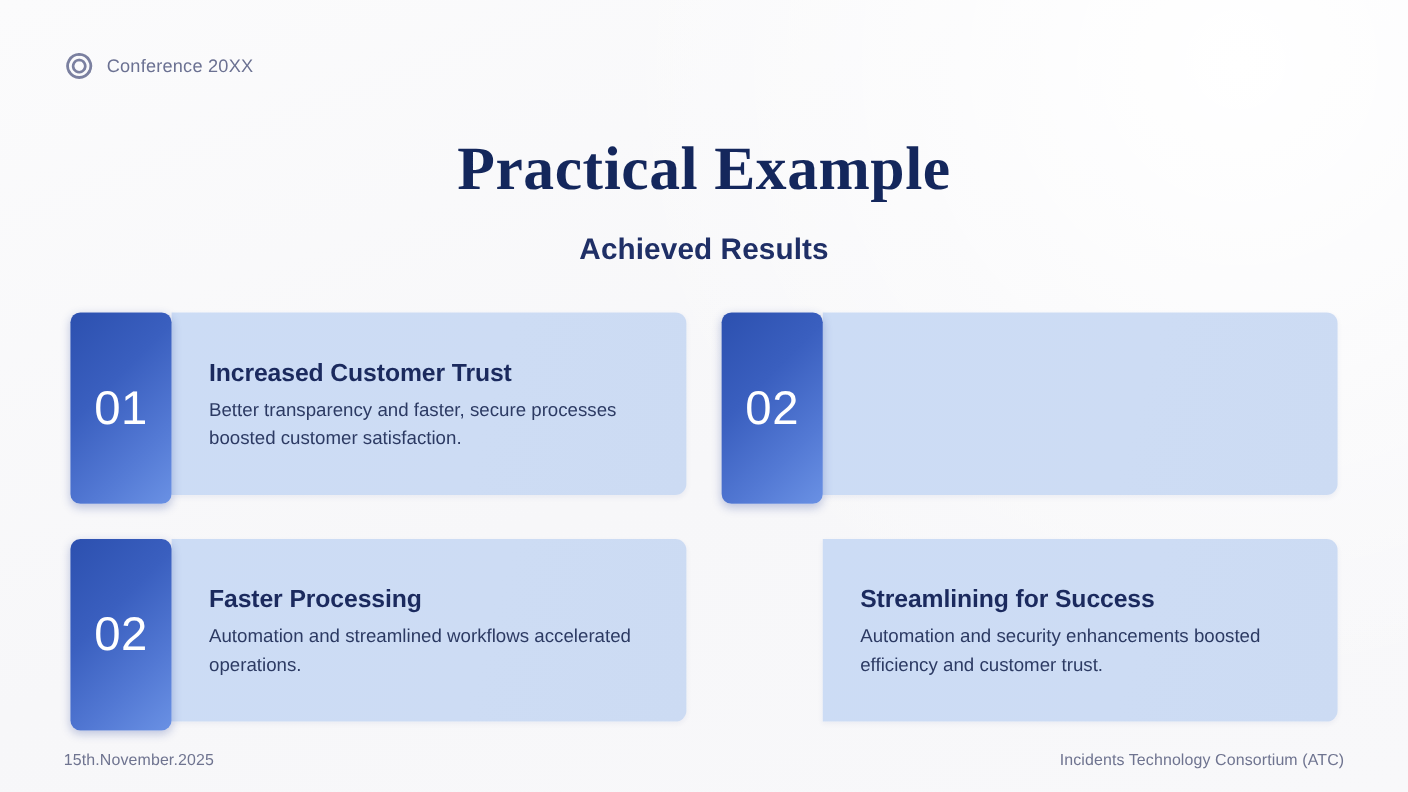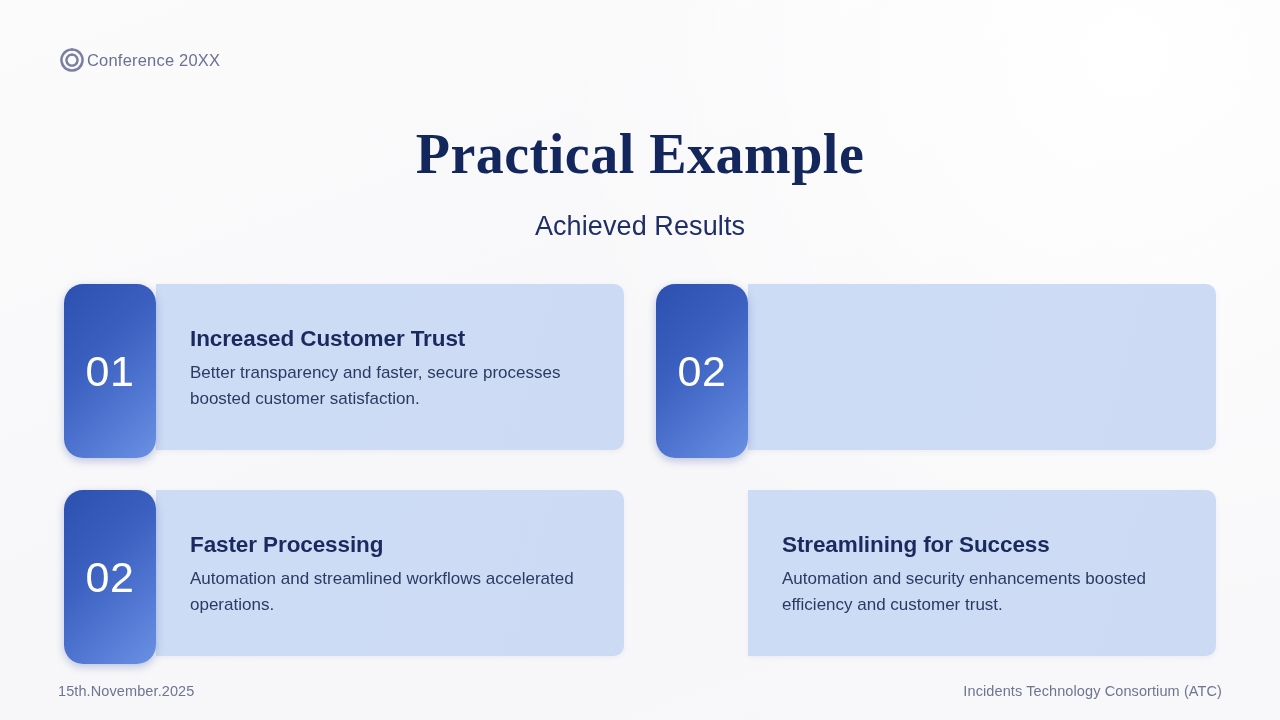--- a/index.html
+++ b/index.html
@@ -26,20 +26,21 @@
       linear-gradient(160deg, #fbfbfc 0%, #f7f7f9 55%, #f8f8fa 100%);
   }
 
   
   .brand {
     position: absolute;
     left: 57px;
     top: 45px;
     display: flex;
     align-items: center;
+    gap: 10px;
   }
   .brand-mark {
     width: 30px;
     height: 30px;
     display: block;
     flex: 0 0 30px;
   }
   .brand-name {
     font-size: 16.5px;
     letter-spacing: 0.2px;
@@ -62,21 +63,21 @@
     color: #14275c;
   }
   .subtitle {
     position: absolute;
     left: 0;
     right: 0;
     top: 207px;
     text-align: center;
     font-size: 27px;
     line-height: 38px;
-    font-weight: 400;
+    font-weight: 700;
     letter-spacing: 0.1px;
     color: #1f2f66;
   }
 
   
   .grid {
     position: absolute;
     left: 64px;
     top: 284px;
     width: 1152px;
@@ -104,21 +105,21 @@
     border-radius: 0 10px 10px 0;
     box-shadow: 0 2px 5px rgba(40,60,120,0.055);
   }
 
   .card-num {
     position: absolute;
     left: 0;
     top: 0;
     width: 92px;
     height: 174px;
-    border-radius: 19px;
+    border-radius: 9px;
     background: linear-gradient(135deg, #2c50af 0%, #3a5fbf 38%, #5379d4 72%, #6a91e4 100%);
     box-shadow: 0 3px 9px rgba(35,60,150,0.28);
     display: flex;
     align-items: center;
     justify-content: center;
     color: #ffffff;
     font-size: 43px;
     font-weight: 400;
     letter-spacing: 0.5px;
     line-height: 1;

